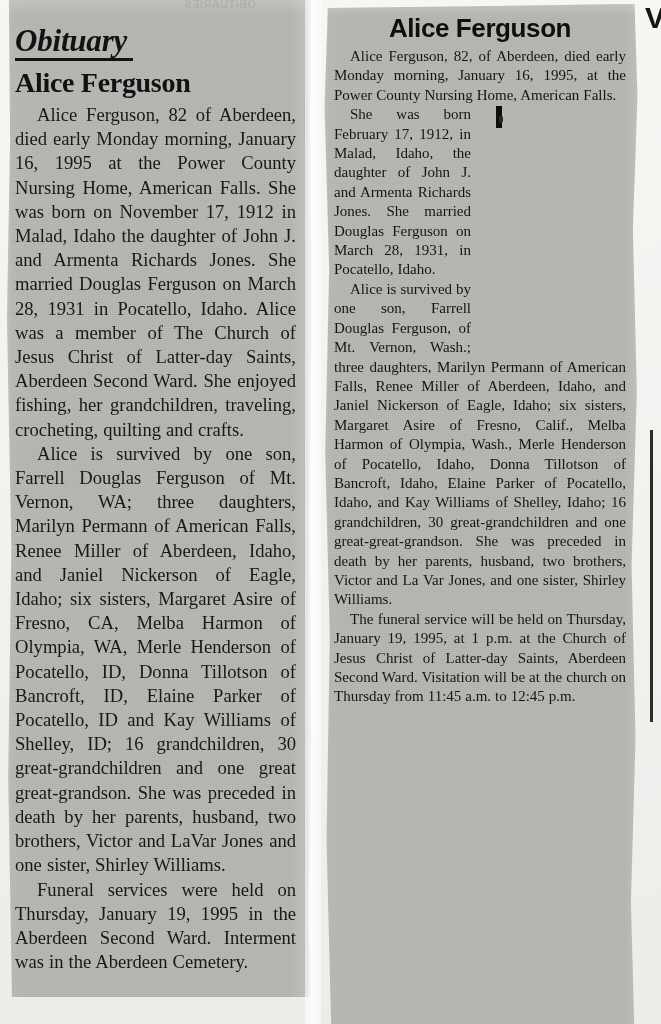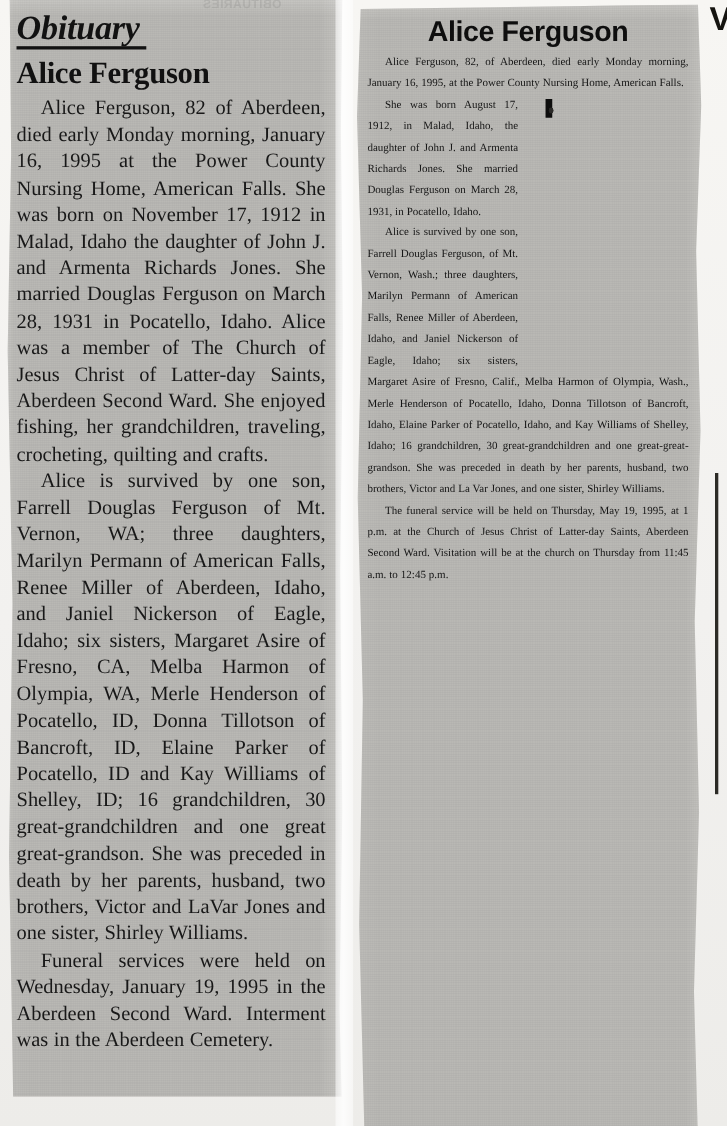--- a/index.html
+++ b/index.html
@@ -67,21 +67,21 @@
     height: 997px;
     clip-path: polygon(
       2.2% 0%, 99.4% 0%, 99.0% 12%, 99.6% 30%, 98.8% 52%,
       99.4% 74%, 98.6% 92%, 99.2% 100%,
       3.2% 100%, 2.0% 78%, 3.0% 55%, 1.6% 32%, 2.6% 14%
     );
   }
   #clip-left .inner {
     position: absolute;
     left: 13px;
-    top: 8px;
+    top: 24px;
     width: 281px;
   }
 
   .obit-kicker {
     font-family: "Liberation Serif", serif;
     font-style: italic;
     font-weight: bold;
     font-size: 31px;
     line-height: 34px;
     color: #121212;
@@ -139,21 +139,21 @@
     font-size: 26px;
     line-height: 30px;
     color: #0e0e0e;
     text-align: center;
     margin: 3px 0 4px 0;
     letter-spacing: -.4px;
   }
   .body-right p {
     margin: 0;
     font-family: "Liberation Serif", "DejaVu Serif", serif;
-    font-size: 10px;
+    font-size: 15px;
     line-height: 19.4px;
     color: #151515;
     text-align: justify;
     text-indent: 16px;
     word-spacing: .2px;
     -webkit-hyphens: none;
     hyphens: none;
   }
 
   
@@ -309,21 +309,21 @@
     <div class="ghost" style="left:14px; top:-3px; width:240px;">OBITUARIES</div>
 
     <div class="inner">
       <div class="obit-kicker">Obituary</div>
 
       <div class="name-left">Alice Ferguson</div>
 
       <div class="body-left">
         <p>Alice Ferguson, 82 of Aberdeen, died early Monday morning, January 16, 1995 at the Power County Nursing Home, American Falls. She was born on November 17, 1912 in Malad, Idaho the daughter of John J. and Armenta Richards Jones. She married Douglas Ferguson on March 28, 1931 in Pocatello, Idaho. Alice was a member of The Church of Jesus Christ of Latter-day Saints, Aberdeen Second Ward. She enjoyed fishing, her grandchildren, traveling, crocheting, quilting and crafts.</p>
         <p>Alice is survived by one son, Farrell Douglas Ferguson of Mt. Vernon, WA; three daughters, Marilyn Permann of American Falls, Renee Miller of Aberdeen, Idaho, and Janiel Nickerson of Eagle, Idaho; six sisters, Margaret Asire of Fresno, CA, Melba Harmon of Olympia, WA, Merle Henderson of Pocatello, ID, Donna Tillotson of Bancroft, ID, Elaine Parker of Pocatello, ID and Kay Williams of Shelley, ID; 16 grandchildren, 30 great-grandchildren and one great great-grandson. She was preceded in death by her parents, husband, two brothers, Victor and LaVar Jones and one sister, Shirley Williams.</p>
-        <p>Funeral services were held on Wednesday, January 19, 1995 in the Aberdeen Second Ward. Interment was in the Aberdeen Cemetery.</p>
+        <p>Funeral services were held on Thursday, January 19, 1995 in the Aberdeen Second Ward. Interment was in the Aberdeen Cemetery.</p>
       </div>
     </div>
   </div>
 
   <div id="seam"></div>
 
   <div class="clip" id="clip-right">
     <div class="grain"></div>
 
     <div class="inner">
@@ -343,25 +343,25 @@
               <span class="glass-r"></span>
               <span class="bridge"></span>
               <span class="eye-l"></span>
               <span class="eye-r"></span>
               <span class="mouth"></span>
               <span class="collar"></span>
               <span class="shadow-r"></span>
               <span class="vgrain"></span>
             </span>
           </span>
-          <span>She was born August 17, 1912, in Malad, Idaho, the daughter of John J. and Armenta Richards Jones. She married Douglas Ferguson on March 28, 1931, in Pocatello, Idaho.</span>
+          <span>She was born February 17, 1912, in Malad, Idaho, the daughter of John J. and Armenta Richards Jones. She married Douglas Ferguson on March 28, 1931, in Pocatello, Idaho.</span>
         </p>
 
         <p>Alice is survived by one son, Farrell Douglas Ferguson, of Mt. Vernon, Wash.; three daughters, Marilyn Permann of American Falls, Renee Miller of Aberdeen, Idaho, and Janiel Nickerson of Eagle, Idaho; six sisters, Margaret Asire of Fresno, Calif., Melba Harmon of Olympia, Wash., Merle Henderson of Pocatello, Idaho, Donna Tillotson of Bancroft, Idaho, Elaine Parker of Pocatello, Idaho, and Kay Williams of Shelley, Idaho; 16 grandchildren, 30 great-grandchildren and one great-great-grandson. She was preceded in death by her parents, husband, two brothers, Victor and La Var Jones, and one sister, Shirley Williams.</p>
-        <p>The funeral service will be held on Thursday, May 19, 1995, at 1 p.m. at the Church of Jesus Christ of Latter-day Saints, Aberdeen Second Ward. Visitation will be at the church on Thursday from 11:45 a.m. to 12:45 p.m.</p>
+        <p>The funeral service will be held on Thursday, January 19, 1995, at 1 p.m. at the Church of Jesus Christ of Latter-day Saints, Aberdeen Second Ward. Visitation will be at the church on Thursday from 11:45 a.m. to 12:45 p.m.</p>
       </div>
     </div>
   </div>
 
   <div id="column-rule"></div>
   <div id="corner-fragment">V</div>
 
 </div>
 
 </body></html>

